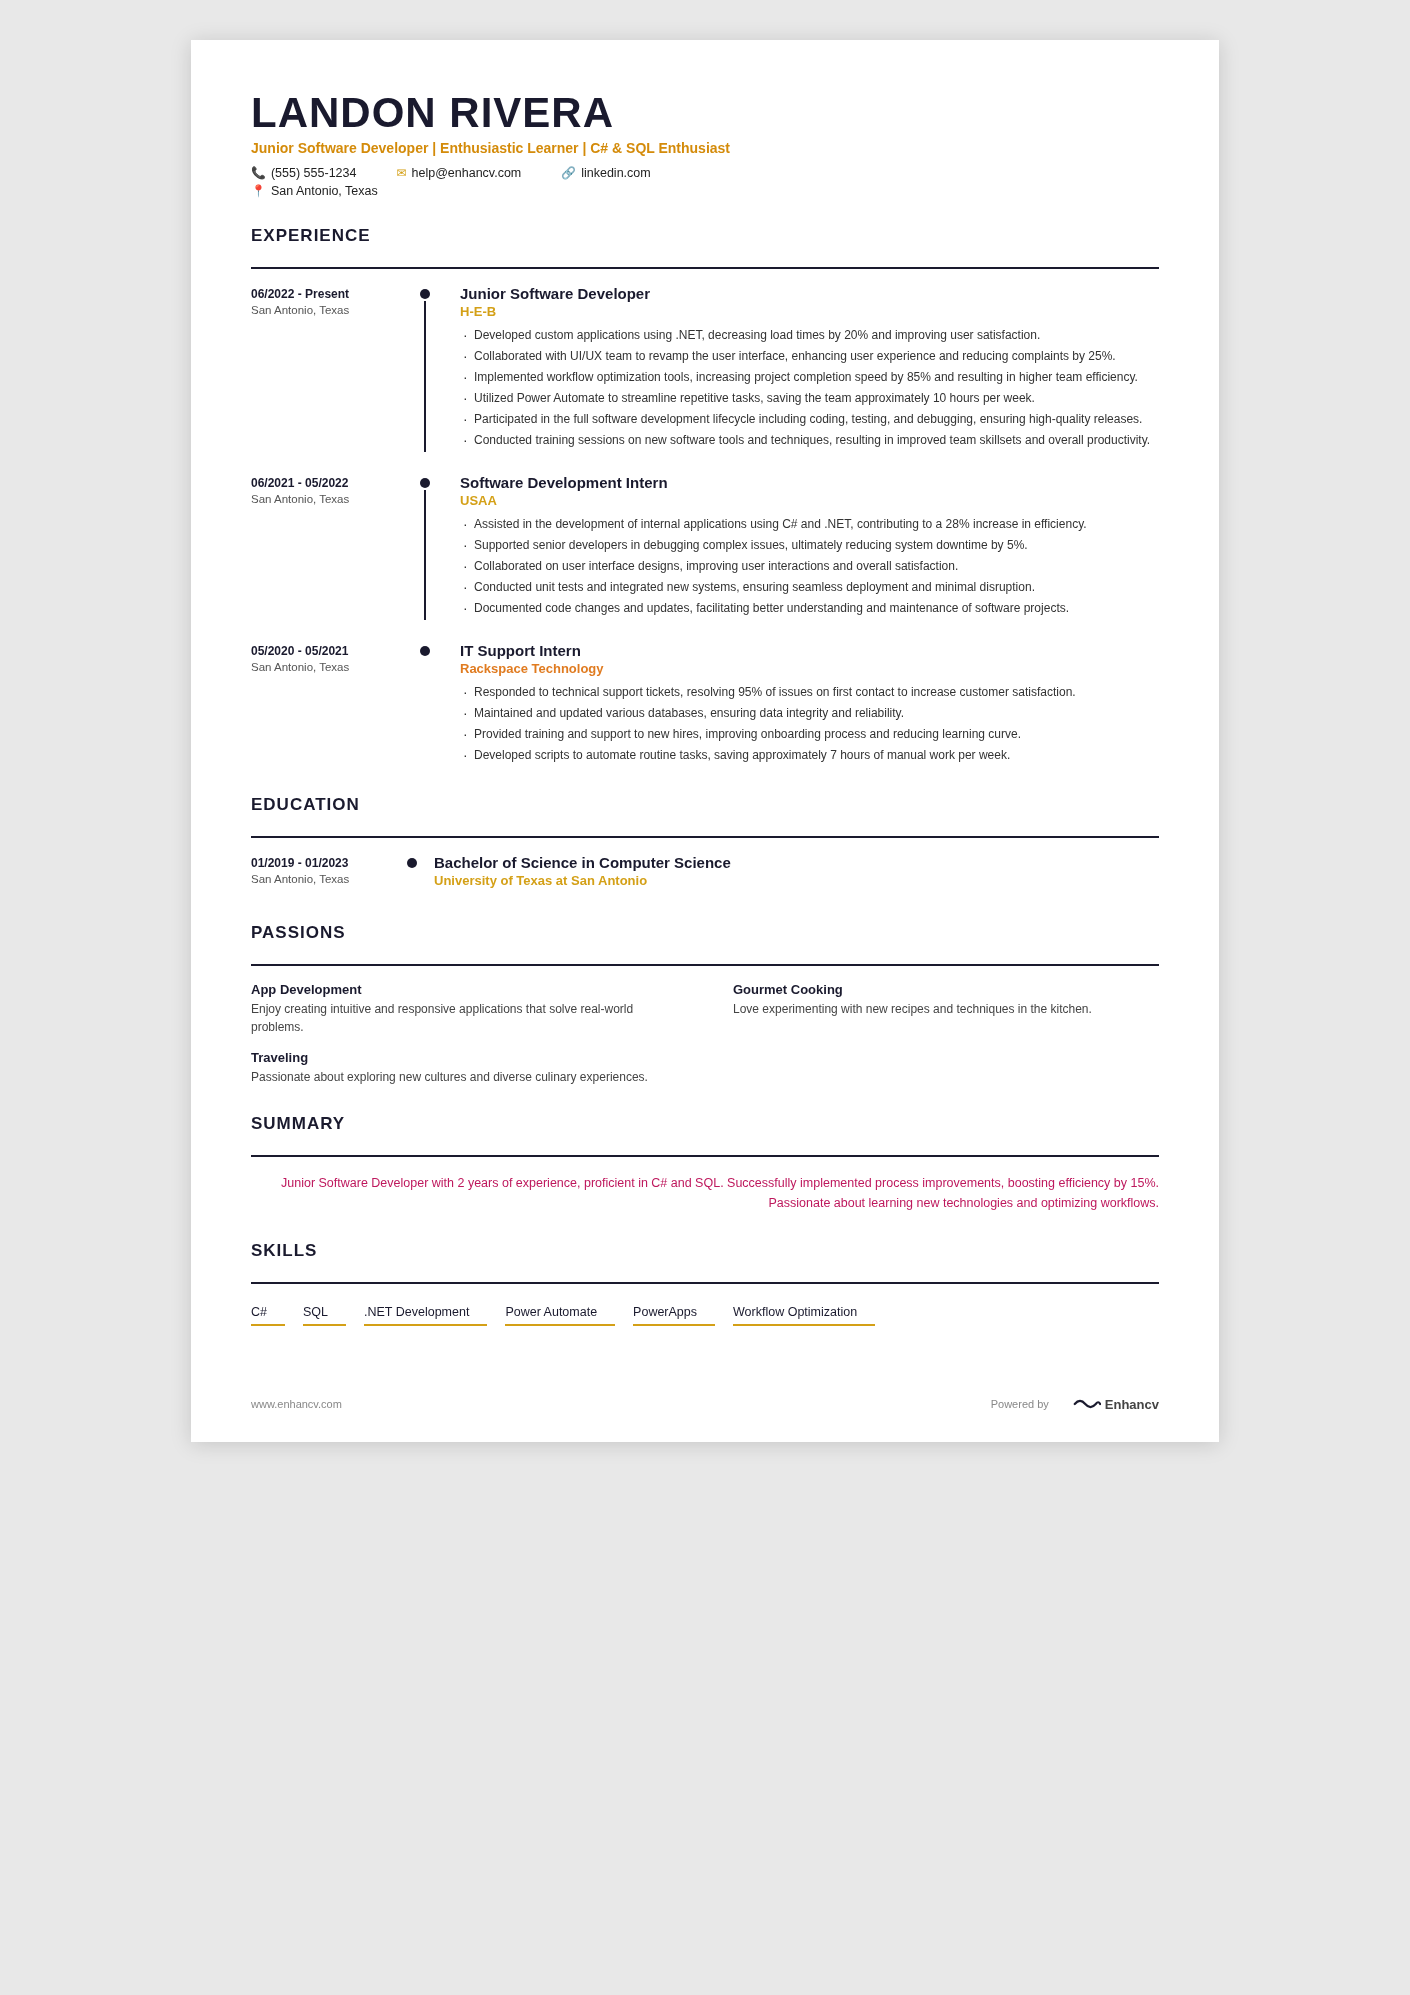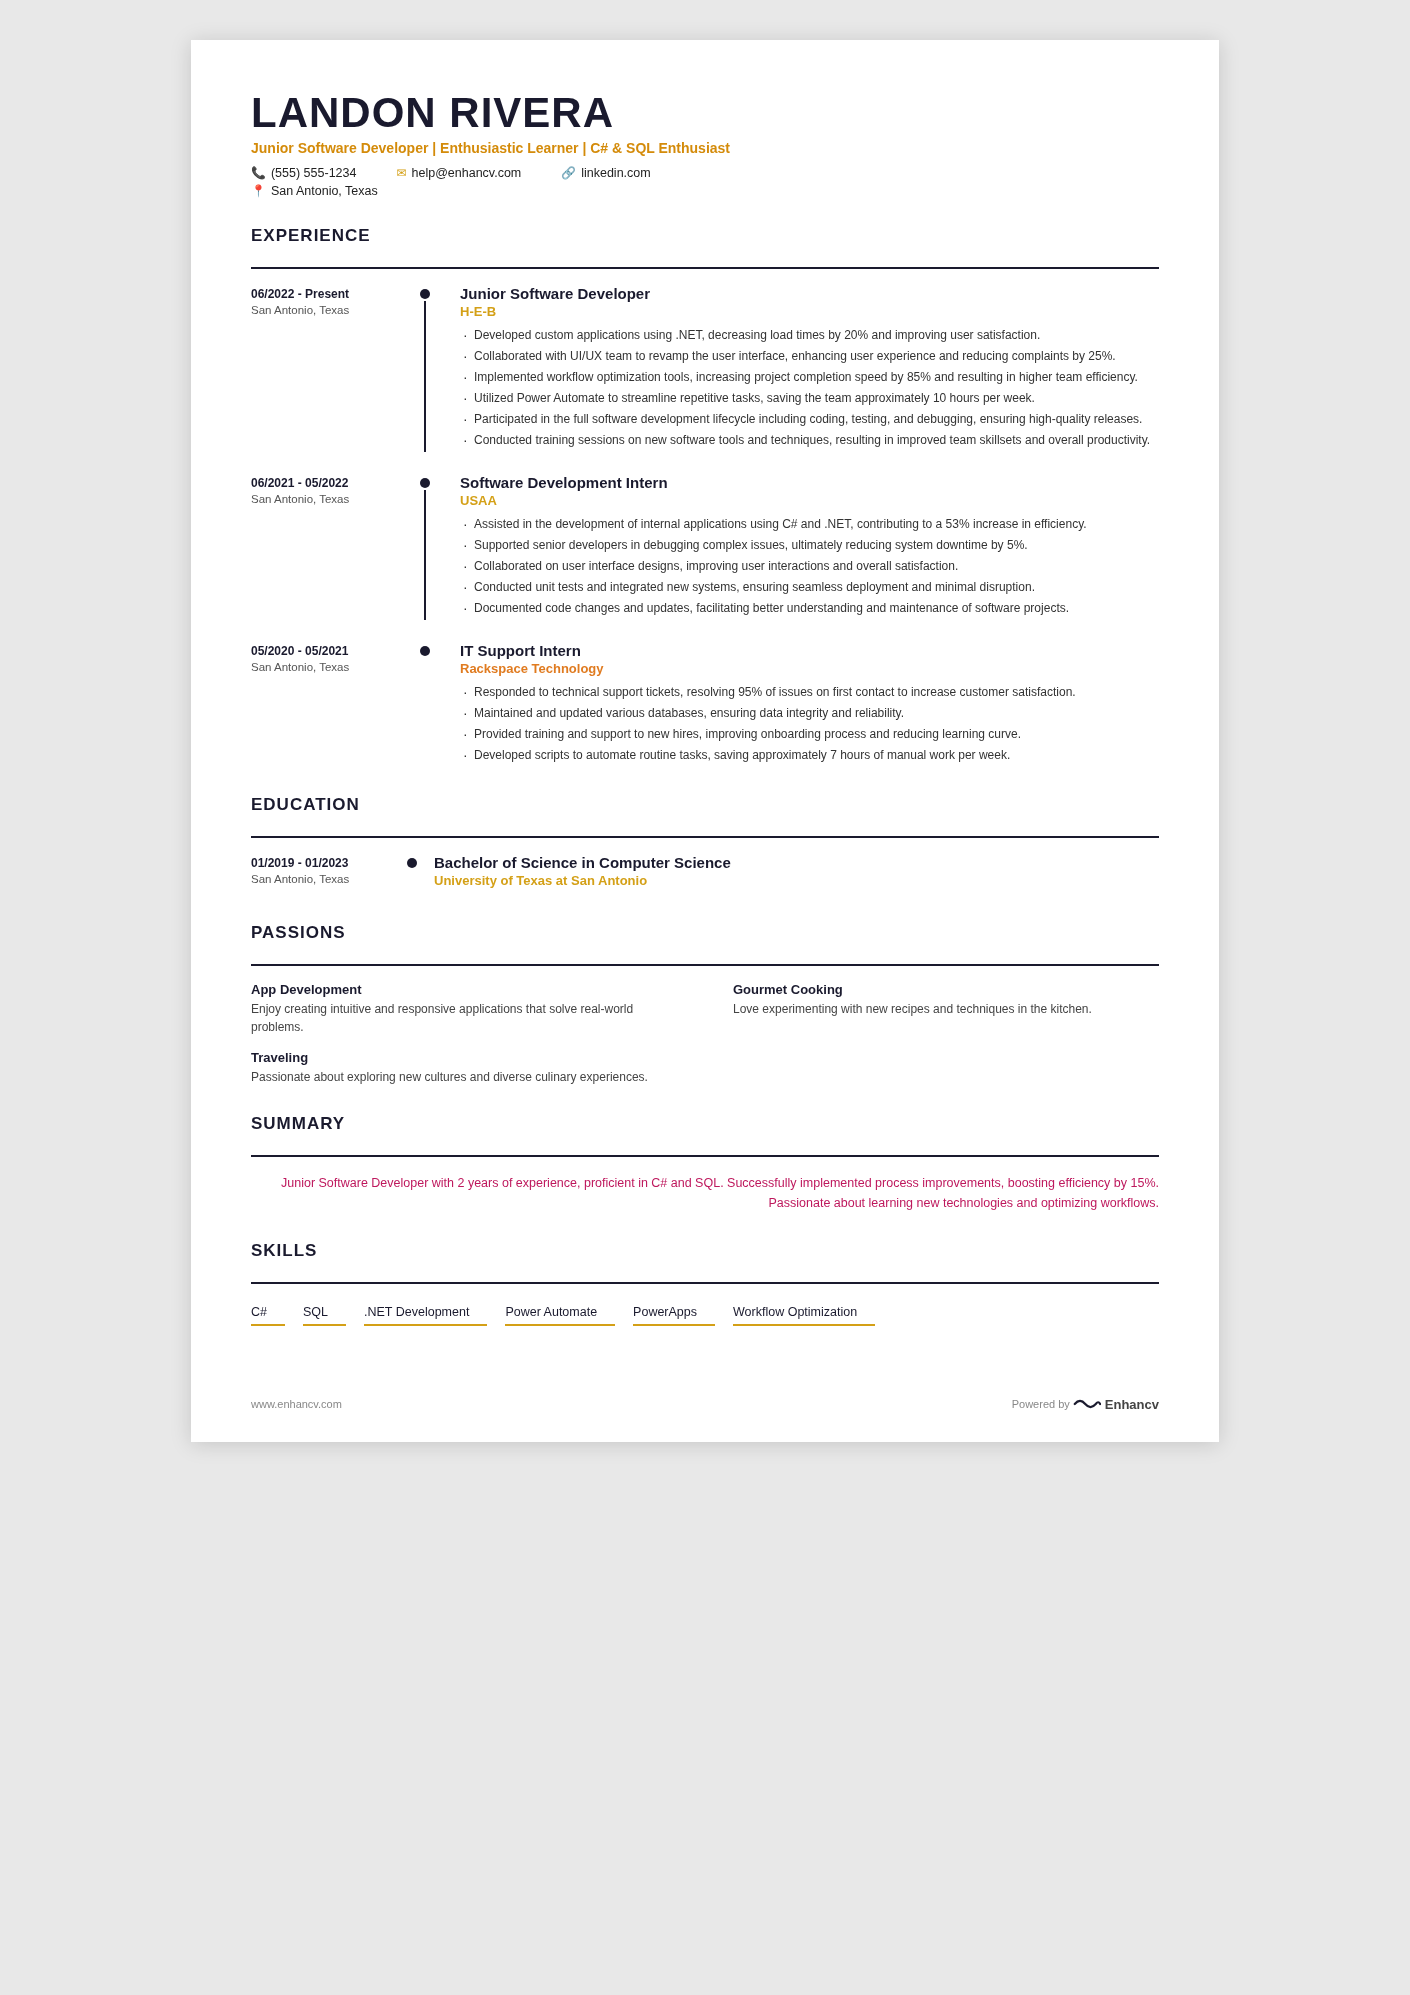--- a/index.html
+++ b/index.html
@@ -200,21 +200,21 @@
       justify-content: space-between;
       align-items: center;
     }
     .footer-url {
       font-size: 11px;
       color: #888;
     }
     .footer-powered {
       display: flex;
       align-items: center;
-      gap: 3px;
+      gap: 24px;
       font-size: 11px;
       color: #888;
       justify-content: center;
     }
     .enhancv-logo {
       display: flex;
       align-items: center;
       gap: 4px;
     }
     .enhancv-logo svg {
@@ -287,21 +287,21 @@
         <div class="exp-location">San Antonio, Texas</div>
       </div>
       <div class="exp-dot-col">
         <div class="exp-dot"></div>
         <div class="exp-line"></div>
       </div>
       <div class="exp-content">
         <div class="exp-title">Software Development Intern</div>
         <div class="exp-company">USAA</div>
         <ul class="exp-bullets">
-          <li>Assisted in the development of internal applications using C# and .NET, contributing to a 53% increase in efficiency.</li>
+          <li>Assisted in the development of internal applications using C# and .NET, contributing to a 28% increase in efficiency.</li>
           <li>Supported senior developers in debugging complex issues, ultimately reducing system downtime by 5%.</li>
           <li>Collaborated on user interface designs, improving user interactions and overall satisfaction.</li>
           <li>Conducted unit tests and integrated new systems, ensuring seamless deployment and minimal disruption.</li>
           <li>Documented code changes and updates, facilitating better understanding and maintenance of software projects.</li>
         </ul>
       </div>
     </div>
 
     <div class="exp-grid">
       <div>

